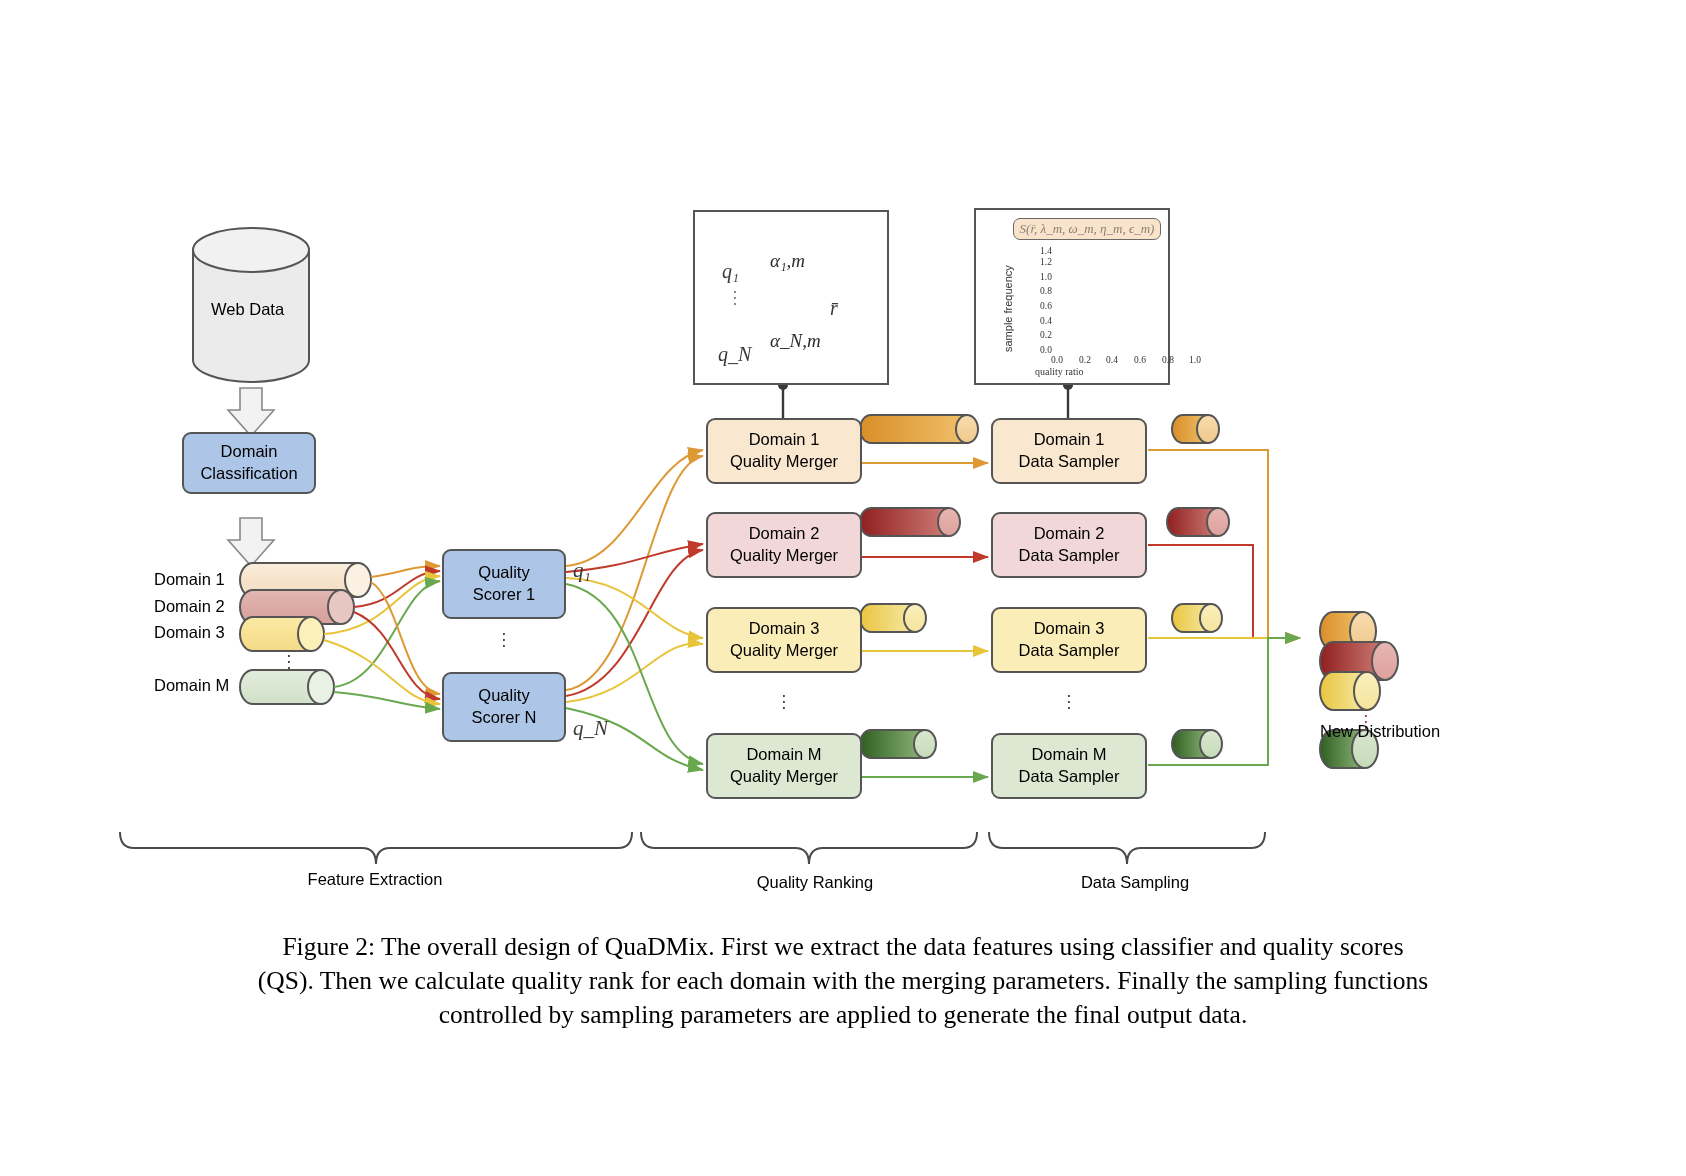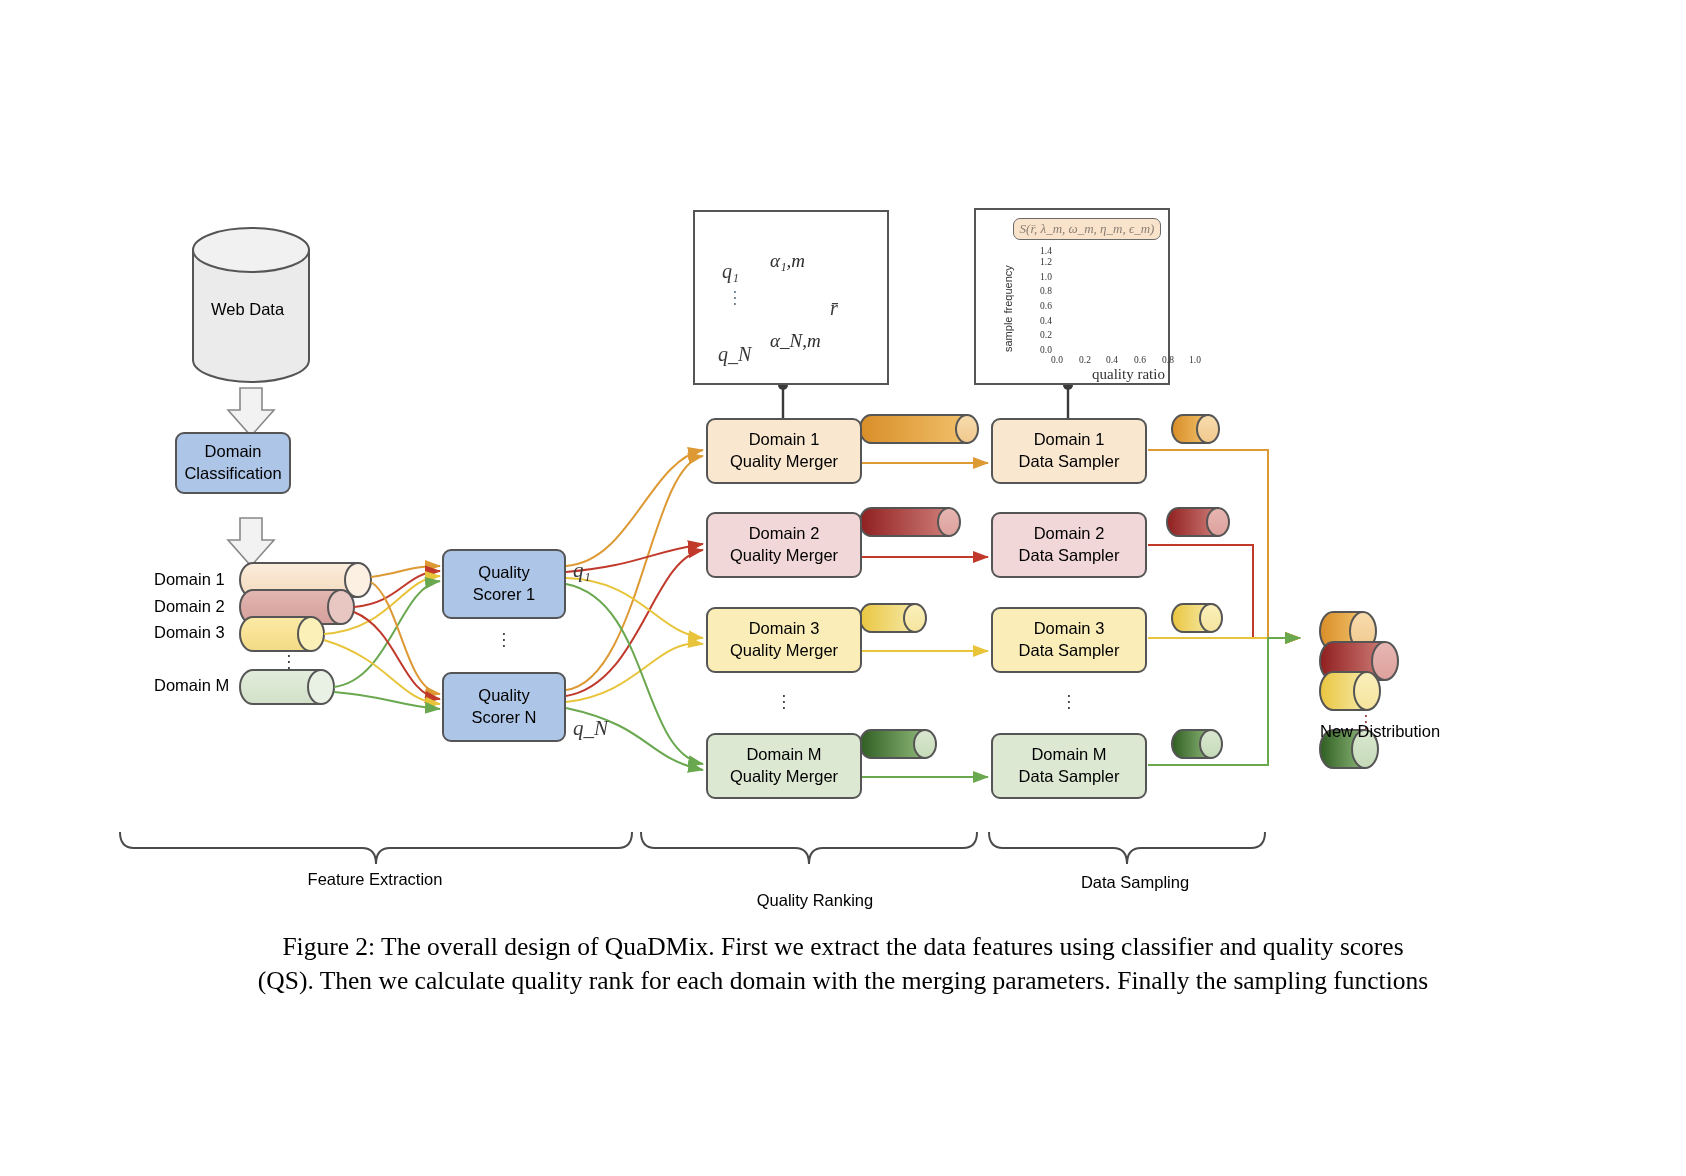--- a/index.html
+++ b/index.html
@@ -291,21 +291,21 @@
 
     <g fill="none" stroke="#4a4a4a" stroke-width="2">
       <path d="M120,832 q0,16 14,16 h228 q14,0 14,16 q0,-16 14,-16 h228 q14,0 14,-16"></path>
       <path d="M641,832 q0,16 14,16 h140 q14,0 14,16 q0,-16 14,-16 h140 q14,0 14,-16"></path>
       <path d="M989,832 q0,16 14,16 h110 q14,0 14,16 q0,-16 14,-16 h110 q14,0 14,-16"></path>
     </g>
   </svg>
 
   <div class="lbl" style="left:211px;top:300px;text-align:right;">Web Data</div>
 
-  <div class="nodebox blue" style="left:175px;top:432px;width:116px;height:62px;">
+  <div class="nodebox blue" style="left:182px;top:432px;width:134px;height:62px;">
     <span>Domain</span>
     <span class="l2">Classification</span>
   </div>
 
   <div class="lbl" style="left:154px;top:570px;">Domain 1</div>
   <div class="lbl" style="left:154px;top:597px;">Domain 2</div>
   <div class="lbl" style="left:154px;top:623px;">Domain 3</div>
   <div class="lbl" style="left:154px;top:676px;">Domain M</div>
   <div class="vdots" style="left:283px;top:652px;width:12px;">
     <span>·</span>
@@ -382,21 +382,21 @@
   <div class="alab" style="left:770px;top:330px;">α_N,m</div>
   <div class="vdots" style="left:729px;top:288px;width:12px;color:#6f7f8f;">
     <span>·</span>
       <span>·</span>
       <span>·</span>
   </div>
 
   <div class="panel" style="left:974px;top:208px;width:196px;height:177px;"></div>
   <div class="formula-pill" style="left:1013px;top:218px;width:148px;height:22px;">S(r̄, λ_m, ω_m, η_m, ϵ_m)</div>
   <div class="ytitle" style="left:1002px;top:352px;">sample frequency</div>
-  <div class="axlab" style="left:1059px;top:366px;font-size:15px;">quality ratio</div>
+  <div class="axlab" style="left:1002px;top:366px;font-size:10px;">quality ratio</div>
 
   <div class="axlab" style="left:1007px;top:345px;">0.0</div>
   <div class="axlab" style="left:1007px;top:330px;">0.2</div>
   <div class="axlab" style="left:1007px;top:316px;">0.4</div>
   <div class="axlab" style="left:1007px;top:301px;">0.6</div>
   <div class="axlab" style="left:1007px;top:286px;">0.8</div>
   <div class="axlab" style="left:1007px;top:272px;">1.0</div>
   <div class="axlab" style="left:1007px;top:257px;">1.2</div>
   <div class="axlab" style="left:1007px;top:246px;">1.4</div>
 
@@ -408,21 +408,22 @@
   <div class="axlab" style="left:1156px;top:355px;">1.0</div>
 
   <div class="vdots" style="left:1360px;top:712px;width:12px;color:#a04040;">
     <span>·</span>
       <span>·</span>
       <span>·</span>
   </div>
   <div class="lbl" style="left:1320px;top:722px;">New Distribution</div>
 
   <div class="brlabel" style="left:210px;top:870px;width:330px;">Feature Extraction</div>
-  <div class="brlabel" style="left:660px;top:873px;width:310px;margin-top:18px;">Quality Ranking</div>
+  <div class="brlabel" style="left:660px;top:873px;width:310px;">Quality Ranking</div>
   <div class="brlabel" style="left:985px;top:873px;width:300px;">Data Sampling</div>
 
   <div class="caption" style="top:930px;">
     <div>Figure 2: The overall design of QuaDMix. First we extract the data features using classifier and quality scores</div>
     <div>(QS). Then we calculate quality rank for each domain with the merging parameters. Finally the sampling functions</div>
+    <div>controlled by sampling parameters are applied to generate the final output data.</div>
   </div>
 
 </div>
 
 </body></html>

